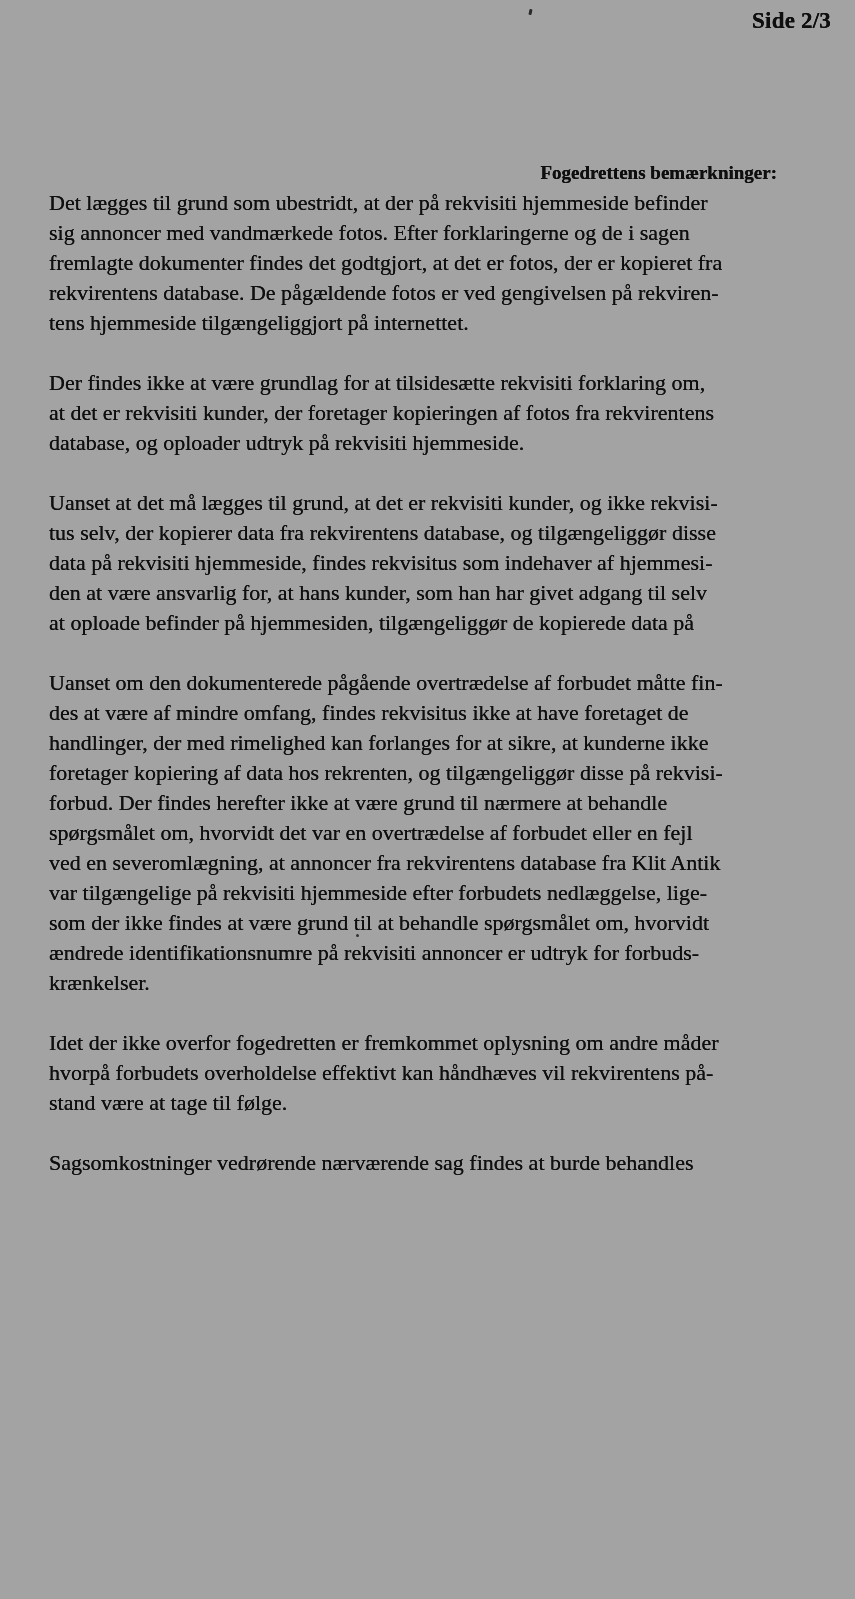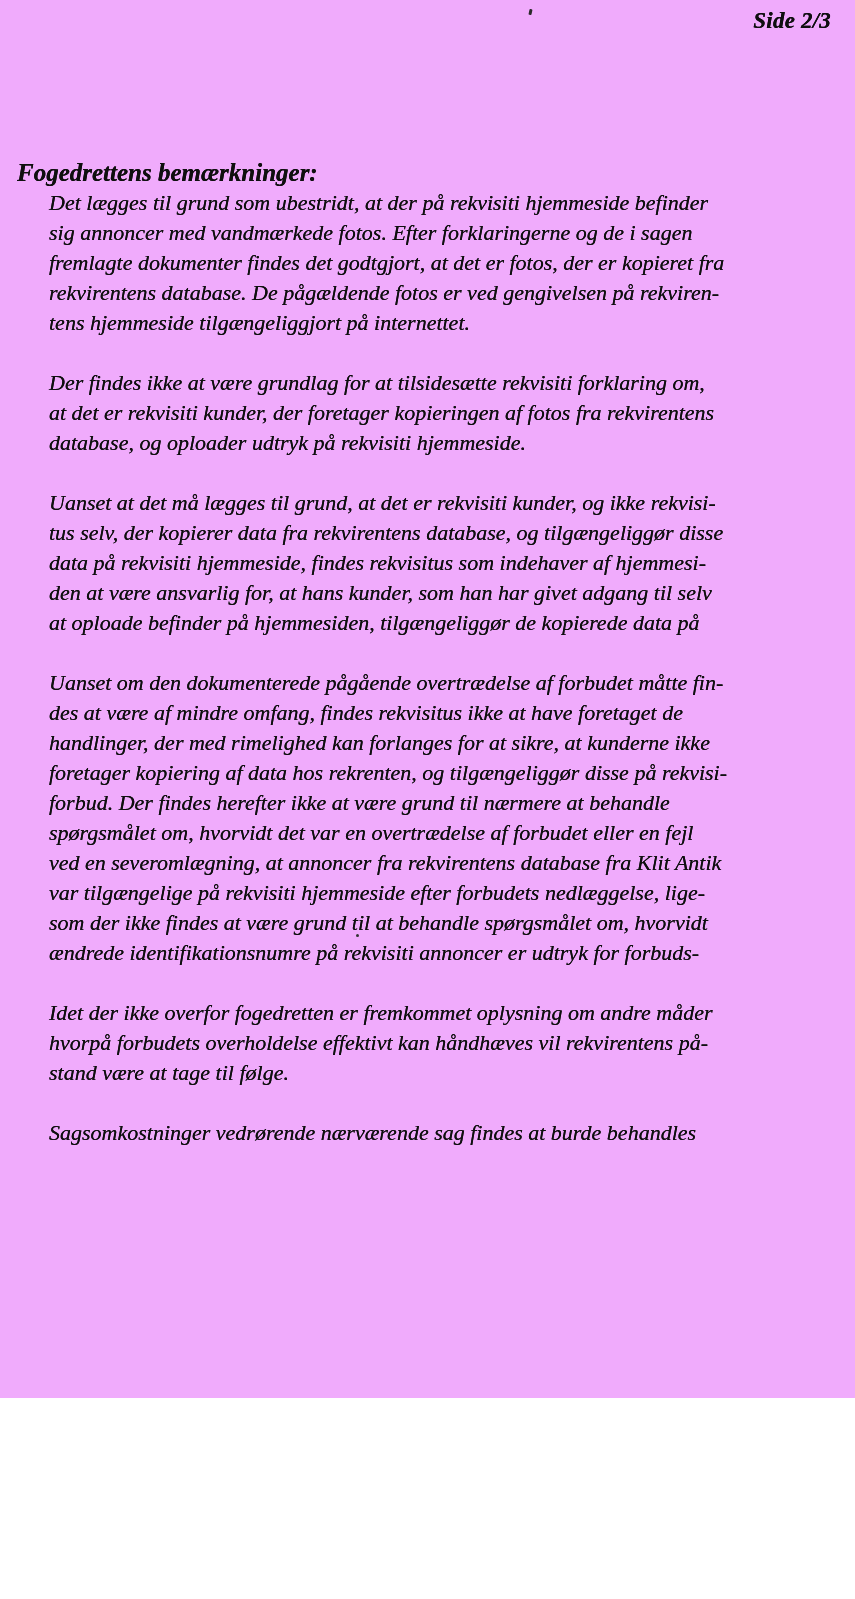--- a/index.html
+++ b/index.html
@@ -1,25 +1,24 @@
 <!DOCTYPE html>
 <html><head>
 <meta charset="utf-8">
 <style>
   * { box-sizing: border-box; margin: 0; padding: 0; }
   html, body { background: #ffffff; }
   .page {
     position: relative;
     width: 855px;
-    height: 1398px;
-    background: #f0abfc;
+    height: 1599px;
+    background: #a3a3a3;
     overflow: hidden;
     font-family: "Liberation Serif", serif;
     color: #0f0f0f;
-    font-style: italic;
   }
   .page-number {
     position: absolute;
     top: 8px;
     right: 24px;
     font-size: 23px;
     font-weight: bold;
     letter-spacing: 0.2px;
     text-shadow: 0 0 0.5px #000;
   }
@@ -42,24 +41,25 @@
     background: #333;
     border-radius: 50%;
   }
   .content {
     position: absolute;
     top: 158px;
     left: 17px;
     width: 760px;
   }
   .heading {
-    font-size: 25px;
+    font-size: 19px;
     font-weight: bold;
     line-height: 30px;
     text-shadow: 0 0 0.5px #000;
+    text-align: right;
   }
   .para {
     font-size: 22px;
     line-height: 30px;
     margin: 0 0 30px 0;
     text-shadow: 0 0 0.35px #111;
   }
   .para .line { display: block; white-space: nowrap; margin-left: 32px; }
   .footer-code {
     position: absolute;
@@ -108,20 +108,21 @@
           <span class="line">Uanset om den dokumenterede pågående overtrædelse af forbudet måtte fin-</span>
           <span class="line">des at være af mindre omfang, findes rekvisitus ikke at have foretaget de</span>
           <span class="line">handlinger, der med rimelighed kan forlanges for at sikre, at kunderne ikke</span>
           <span class="line">foretager kopiering af data hos rekrenten, og tilgængeliggør disse på rekvisi-</span>
           <span class="line">forbud. Der findes herefter ikke at være grund til nærmere at behandle</span>
           <span class="line">spørgsmålet om, hvorvidt det var en overtrædelse af forbudet eller en fejl</span>
           <span class="line">ved en severomlægning, at annoncer fra rekvirentens database fra Klit Antik</span>
           <span class="line">var tilgængelige på rekvisiti hjemmeside efter forbudets nedlæggelse, lige-</span>
           <span class="line">som der ikke findes at være grund til at behandle spørgsmålet om, hvorvidt</span>
           <span class="line">ændrede identifikationsnumre på rekvisiti annoncer er udtryk for forbuds-</span>
+          <span class="line">krænkelser.</span>
         </p>
         <p class="para">
           <span class="line">Idet der ikke overfor fogedretten er fremkommet oplysning om andre måder</span>
           <span class="line">hvorpå forbudets overholdelse effektivt kan håndhæves vil rekvirentens på-</span>
           <span class="line">stand være at tage til følge.</span>
         </p>
         <p class="para">
           <span class="line">Sagsomkostninger vedrørende nærværende sag findes at burde behandles</span>
         </p>
       </div>

